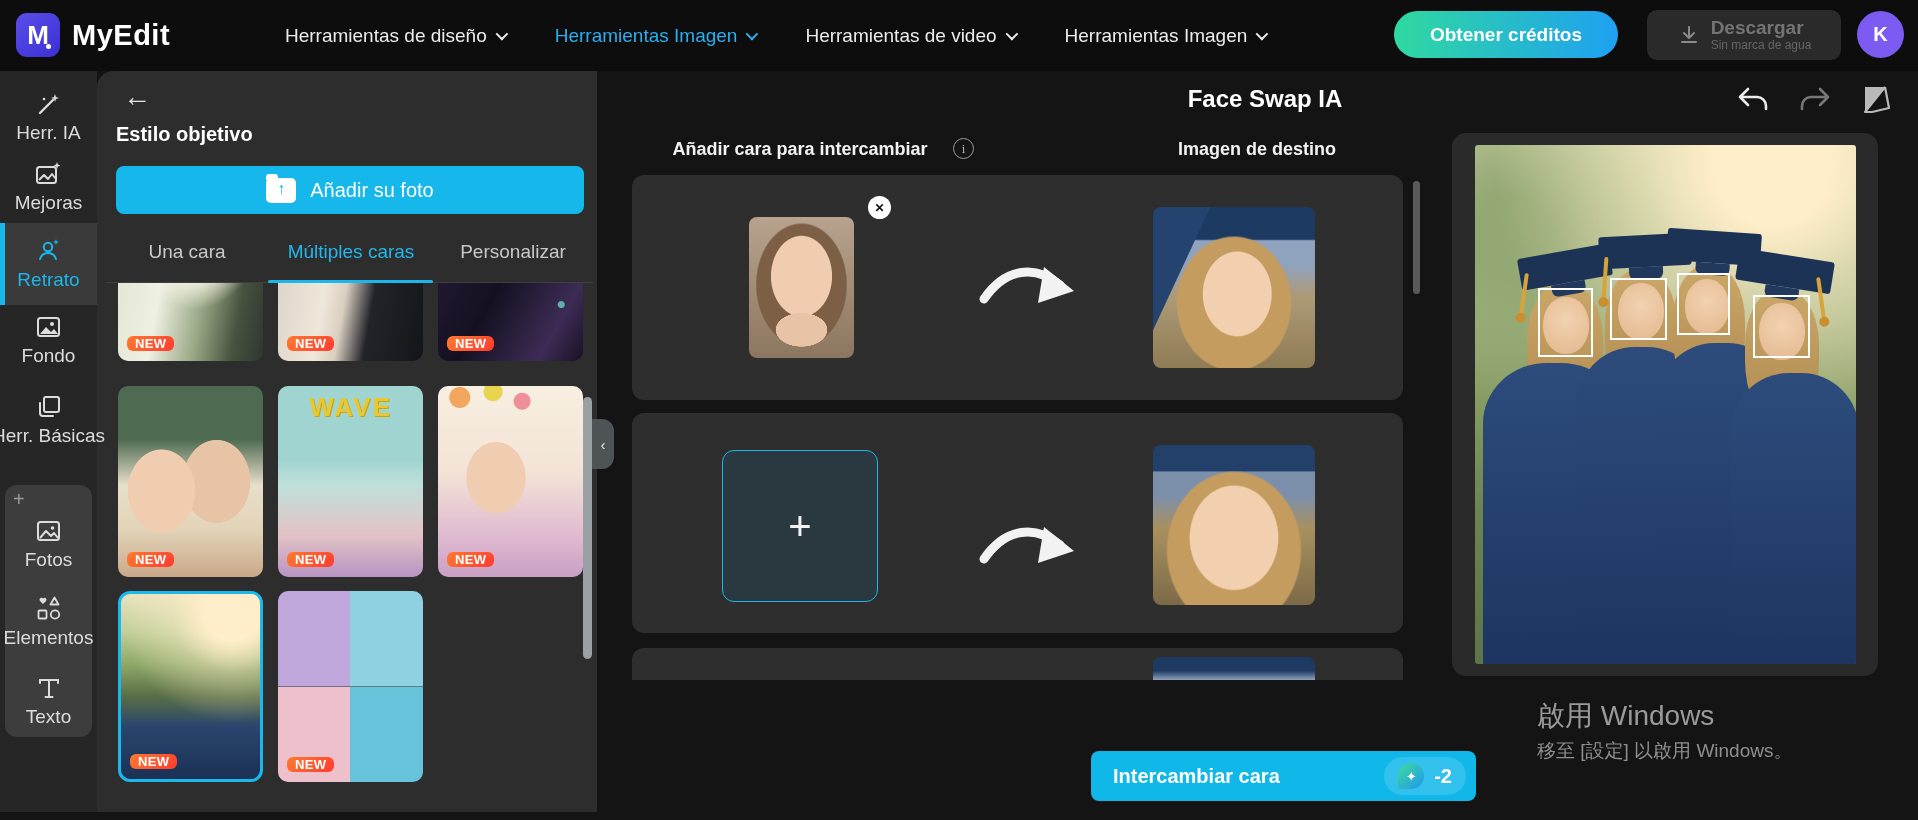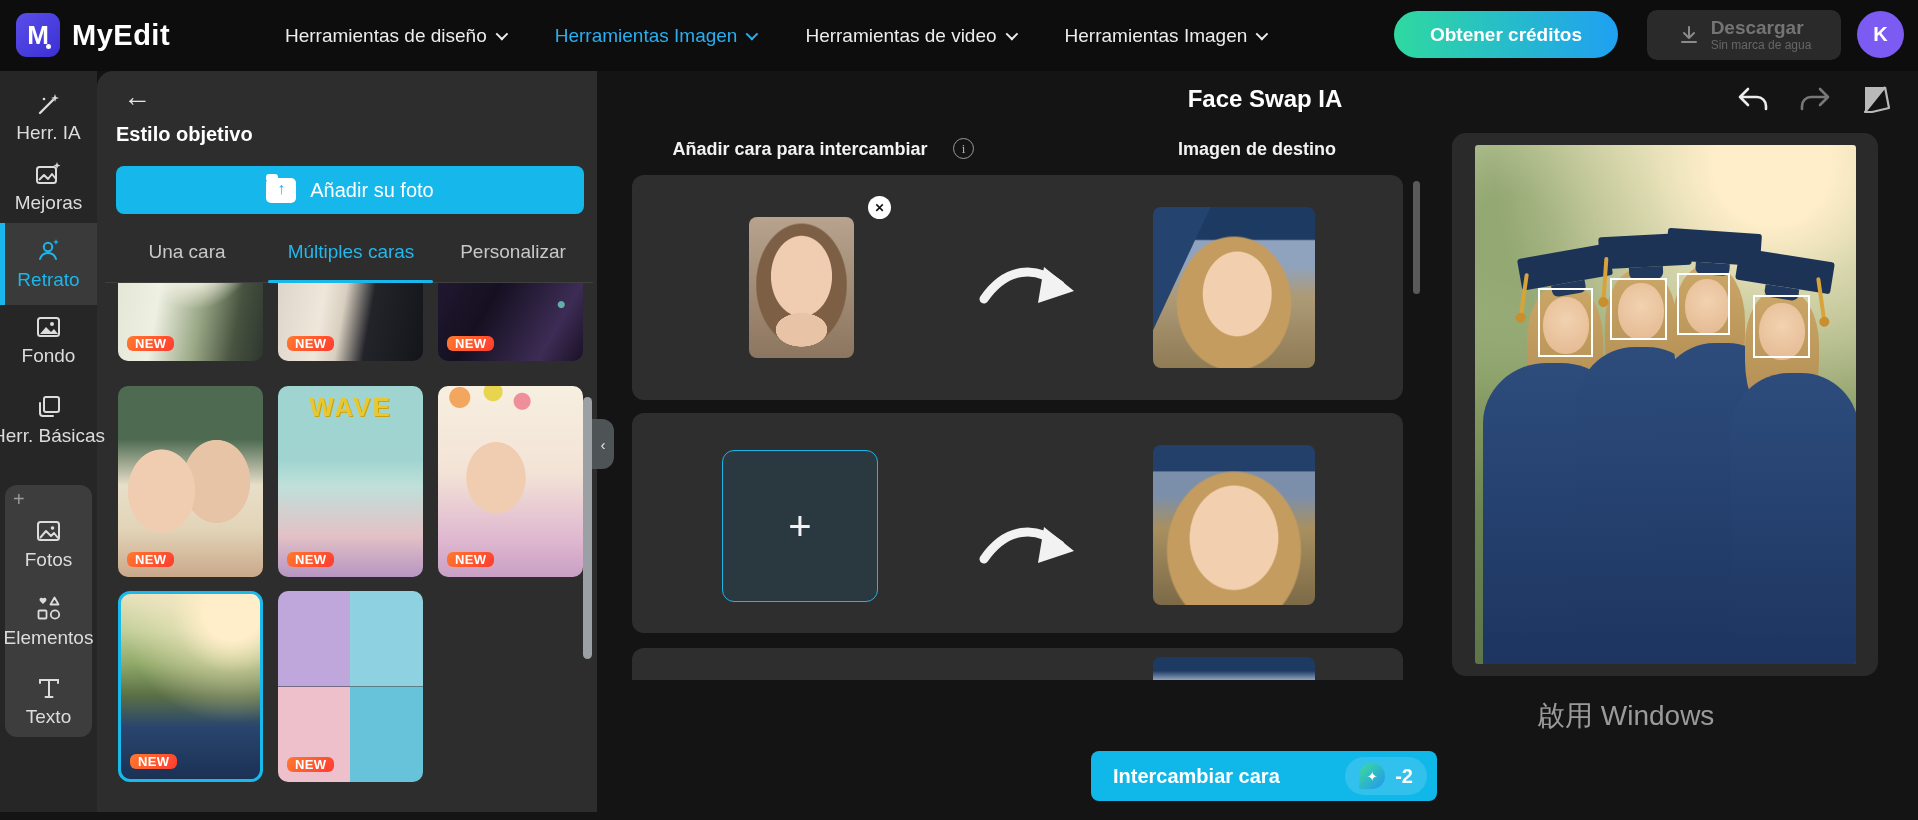--- a/index.html
+++ b/index.html
@@ -100,21 +100,21 @@
   .target-closeup { left:521px; top:32px; width:162px; height:160px;
     background:radial-gradient(ellipse 45px 53px at 50% 58%, #f2cfae 0 97%, transparent 100%),
                radial-gradient(ellipse 68px 80px at 50% 66%, #c59c5f 0 97%, transparent 100%),
                linear-gradient(180deg,#23406b 0 16%,#7c8faa 17% 32%,#a8905f 52%,#7c6a48 100%); }
   .upload-box { position:absolute; left:90px; top:37px; width:156px; height:152px; border-radius:12px; border:1.5px solid #1db5e8; background:#2a3940; display:flex; align-items:center; justify-content:center; cursor:pointer; }
   .plus-glyph { font-size:40px; font-weight:200; color:#f2f2f2; line-height:1; }
   .target-sliver { left:521px; top:9px; width:162px; height:23px; border-radius:8px 8px 0 0;
     background:linear-gradient(180deg,#1d3a63 0 60%,#8fa3bf 100%); }
   .main-scrollbar { position:absolute; left:1413px; top:181px; width:7px; height:113px; border-radius:4px; background:#5a5a5a; cursor:pointer; }
 
-  .swap-btn { position:absolute; left:1091px; top:751px; width:346px; height:50px; border-radius:8px; background:#10b7e9; display:flex; align-items:center; padding:0 10px 0 22px; cursor:pointer; }
+  .swap-btn { position:absolute; left:1091px; top:751px; width:385px; height:50px; border-radius:8px; background:#10b7e9; display:flex; align-items:center; padding:0 10px 0 22px; cursor:pointer; }
   .swap-btn-label { font-size:20px; font-weight:bold; color:#fff; flex:1; }
   .credit-chip { display:flex; align-items:center; gap:10px; background:rgba(255,255,255,.14); border-radius:19px; height:38px; padding:0 14px; }
   .credit-ic { width:26px; height:26px; border-radius:50% 50% 50% 10%; background:linear-gradient(135deg,#3ddc97,#2196f3); display:flex; align-items:center; justify-content:center; color:#fff; font-size:13px; }
   .credit-num { font-size:20px; font-weight:bold; color:#fff; }
 
   
   .preview-card { position:absolute; left:1452px; top:133px; width:426px; height:543px; background:#2a2a2a; border-radius:14px; z-index:10; }
   .preview-img { position:absolute; left:23px; top:12px; width:381px; height:519px; border-radius:3px; overflow:hidden;
     background:radial-gradient(circle at 78% 4%, #ffeec9 0 10%, rgba(255,238,201,.55) 22%, transparent 48%),
                radial-gradient(circle at 10% 18%, #93a873 0 8%, transparent 30%),
@@ -372,15 +372,16 @@
 
       <div class="face-box" style="left:63px; top:143px; width:55px; height:69px;"></div>
       <div class="face-box" style="left:135px; top:133px; width:57px; height:62px;"></div>
       <div class="face-box" style="left:202px; top:128px; width:53px; height:62px;"></div>
       <div class="face-box" style="left:278px; top:150px; width:57px; height:63px;"></div>
     </div>
   </div>
 
   <div class="watermark">
     <div class="wm1">啟用 Windows</div>
+    <div class="wm2">移至 [設定] 以啟用 Windows。</div>
   </div>
 
 </div>
 
 </body></html>

